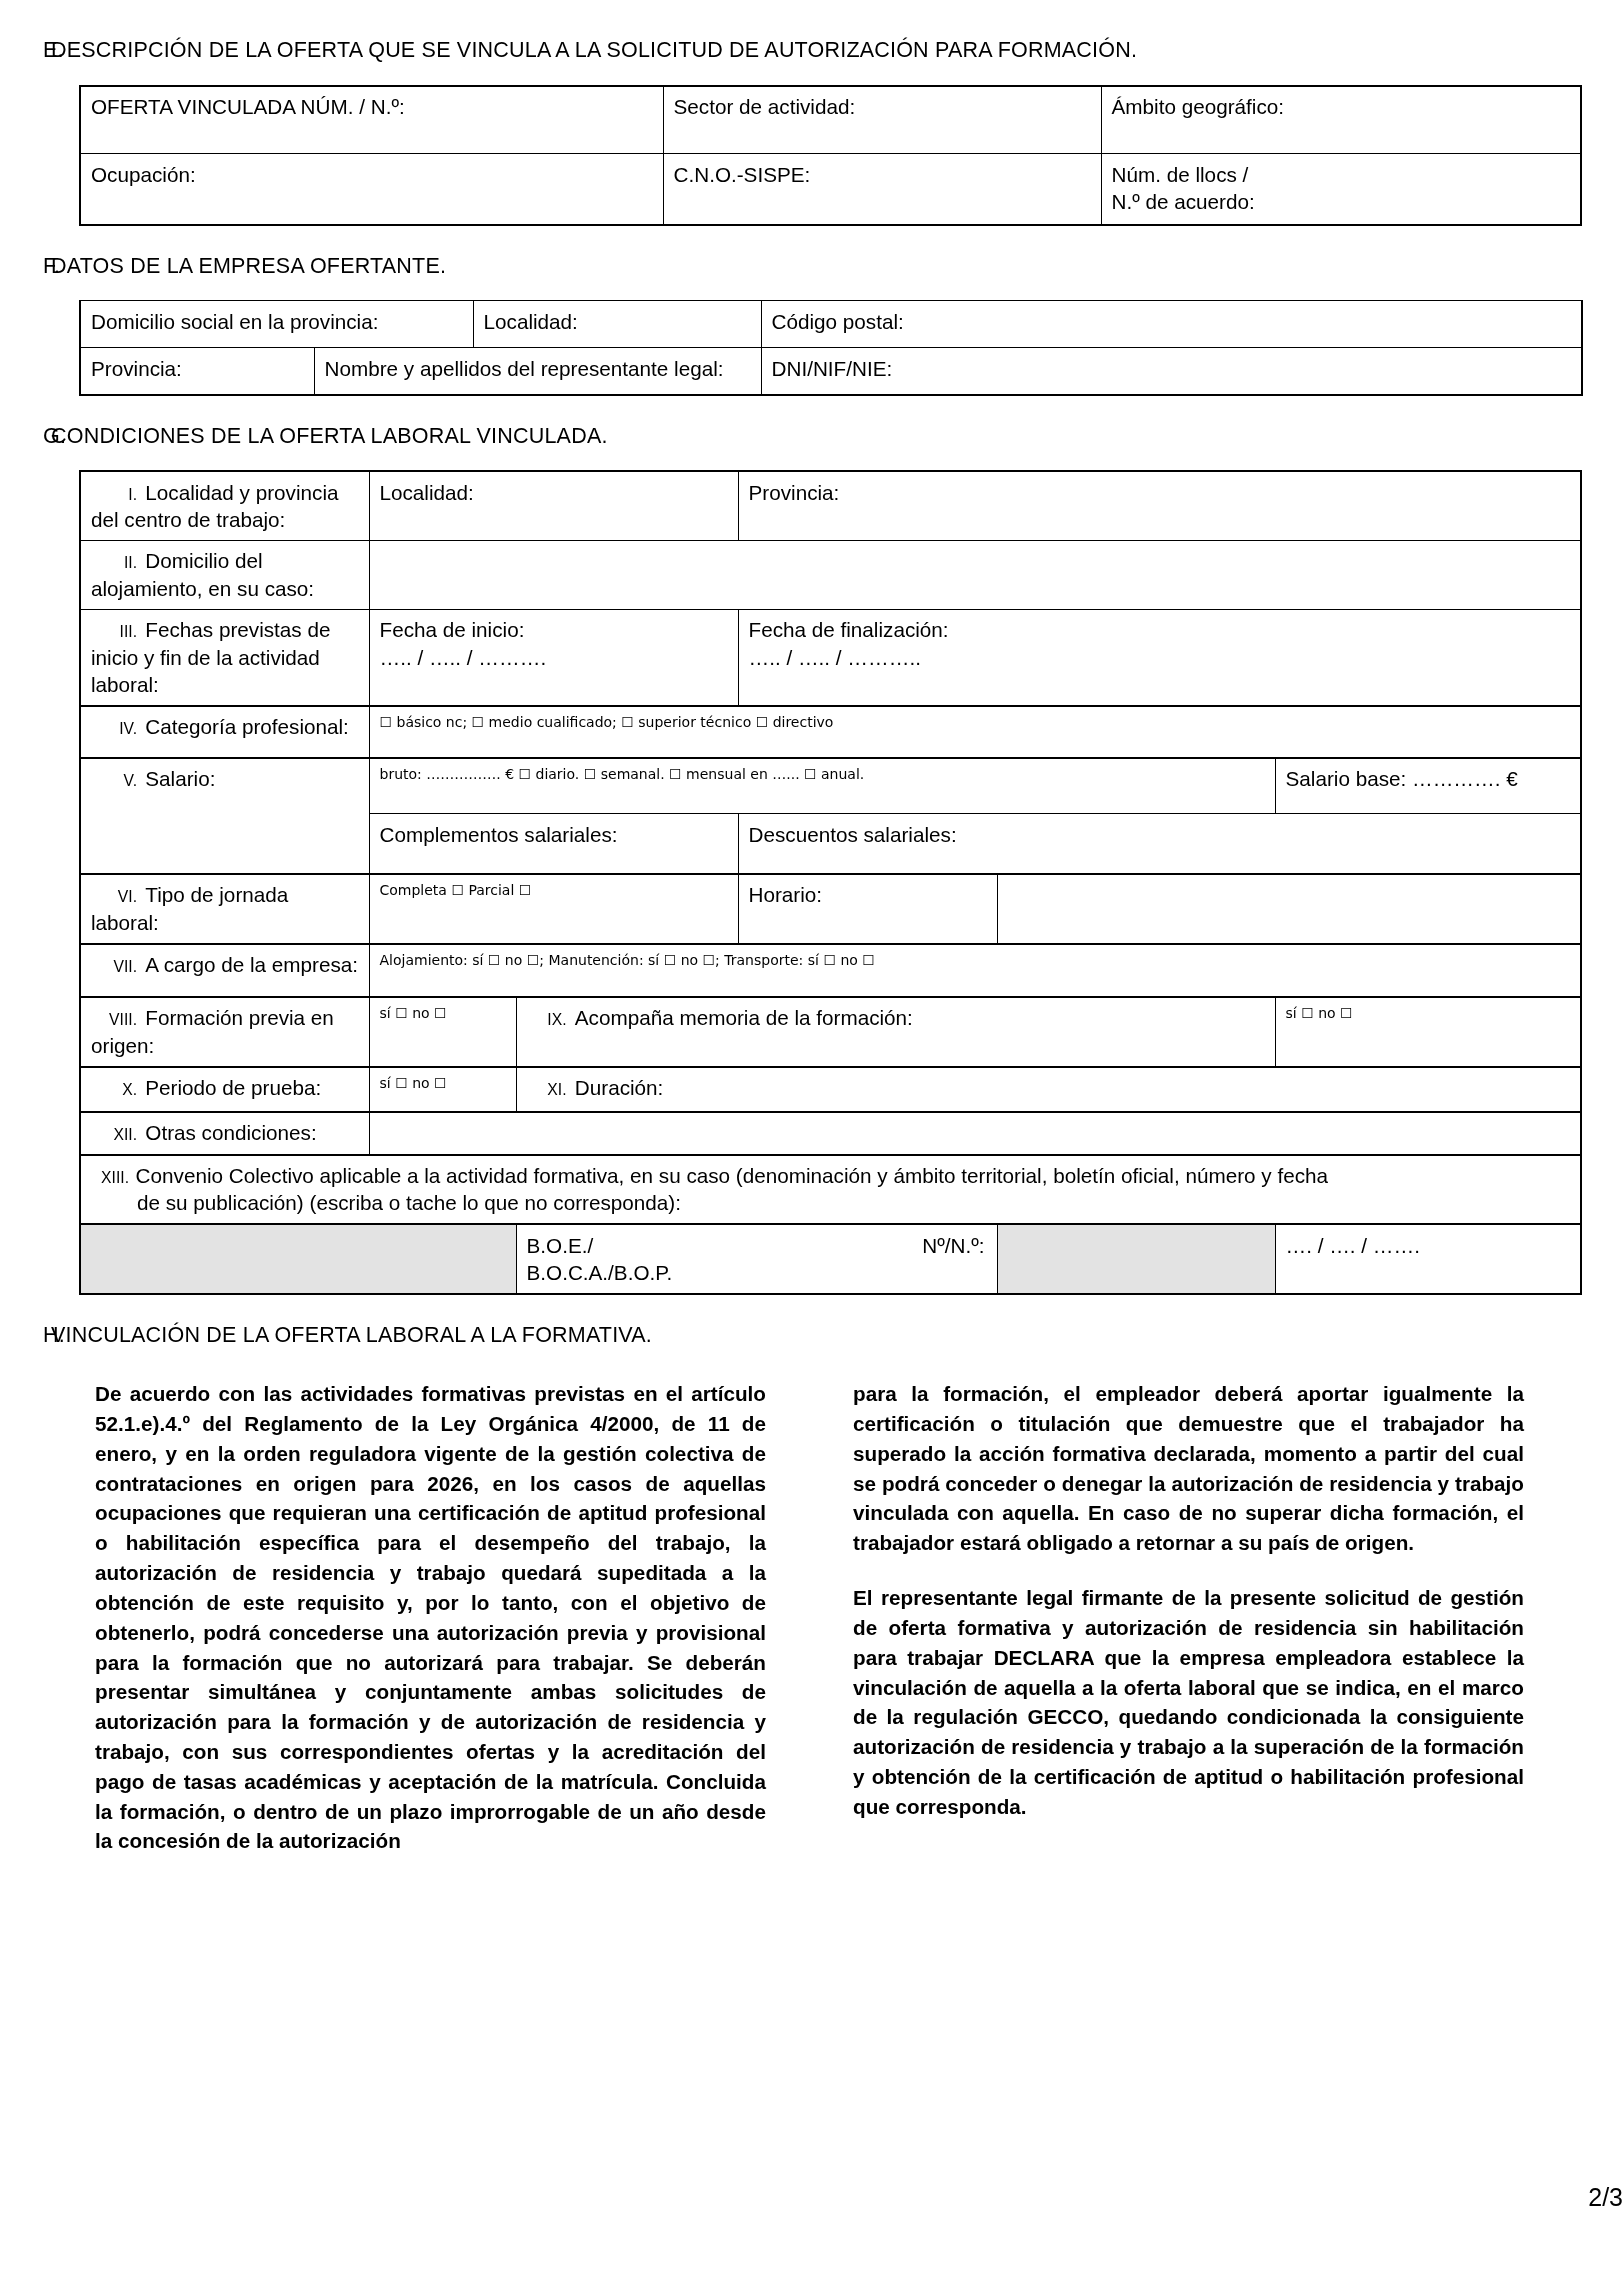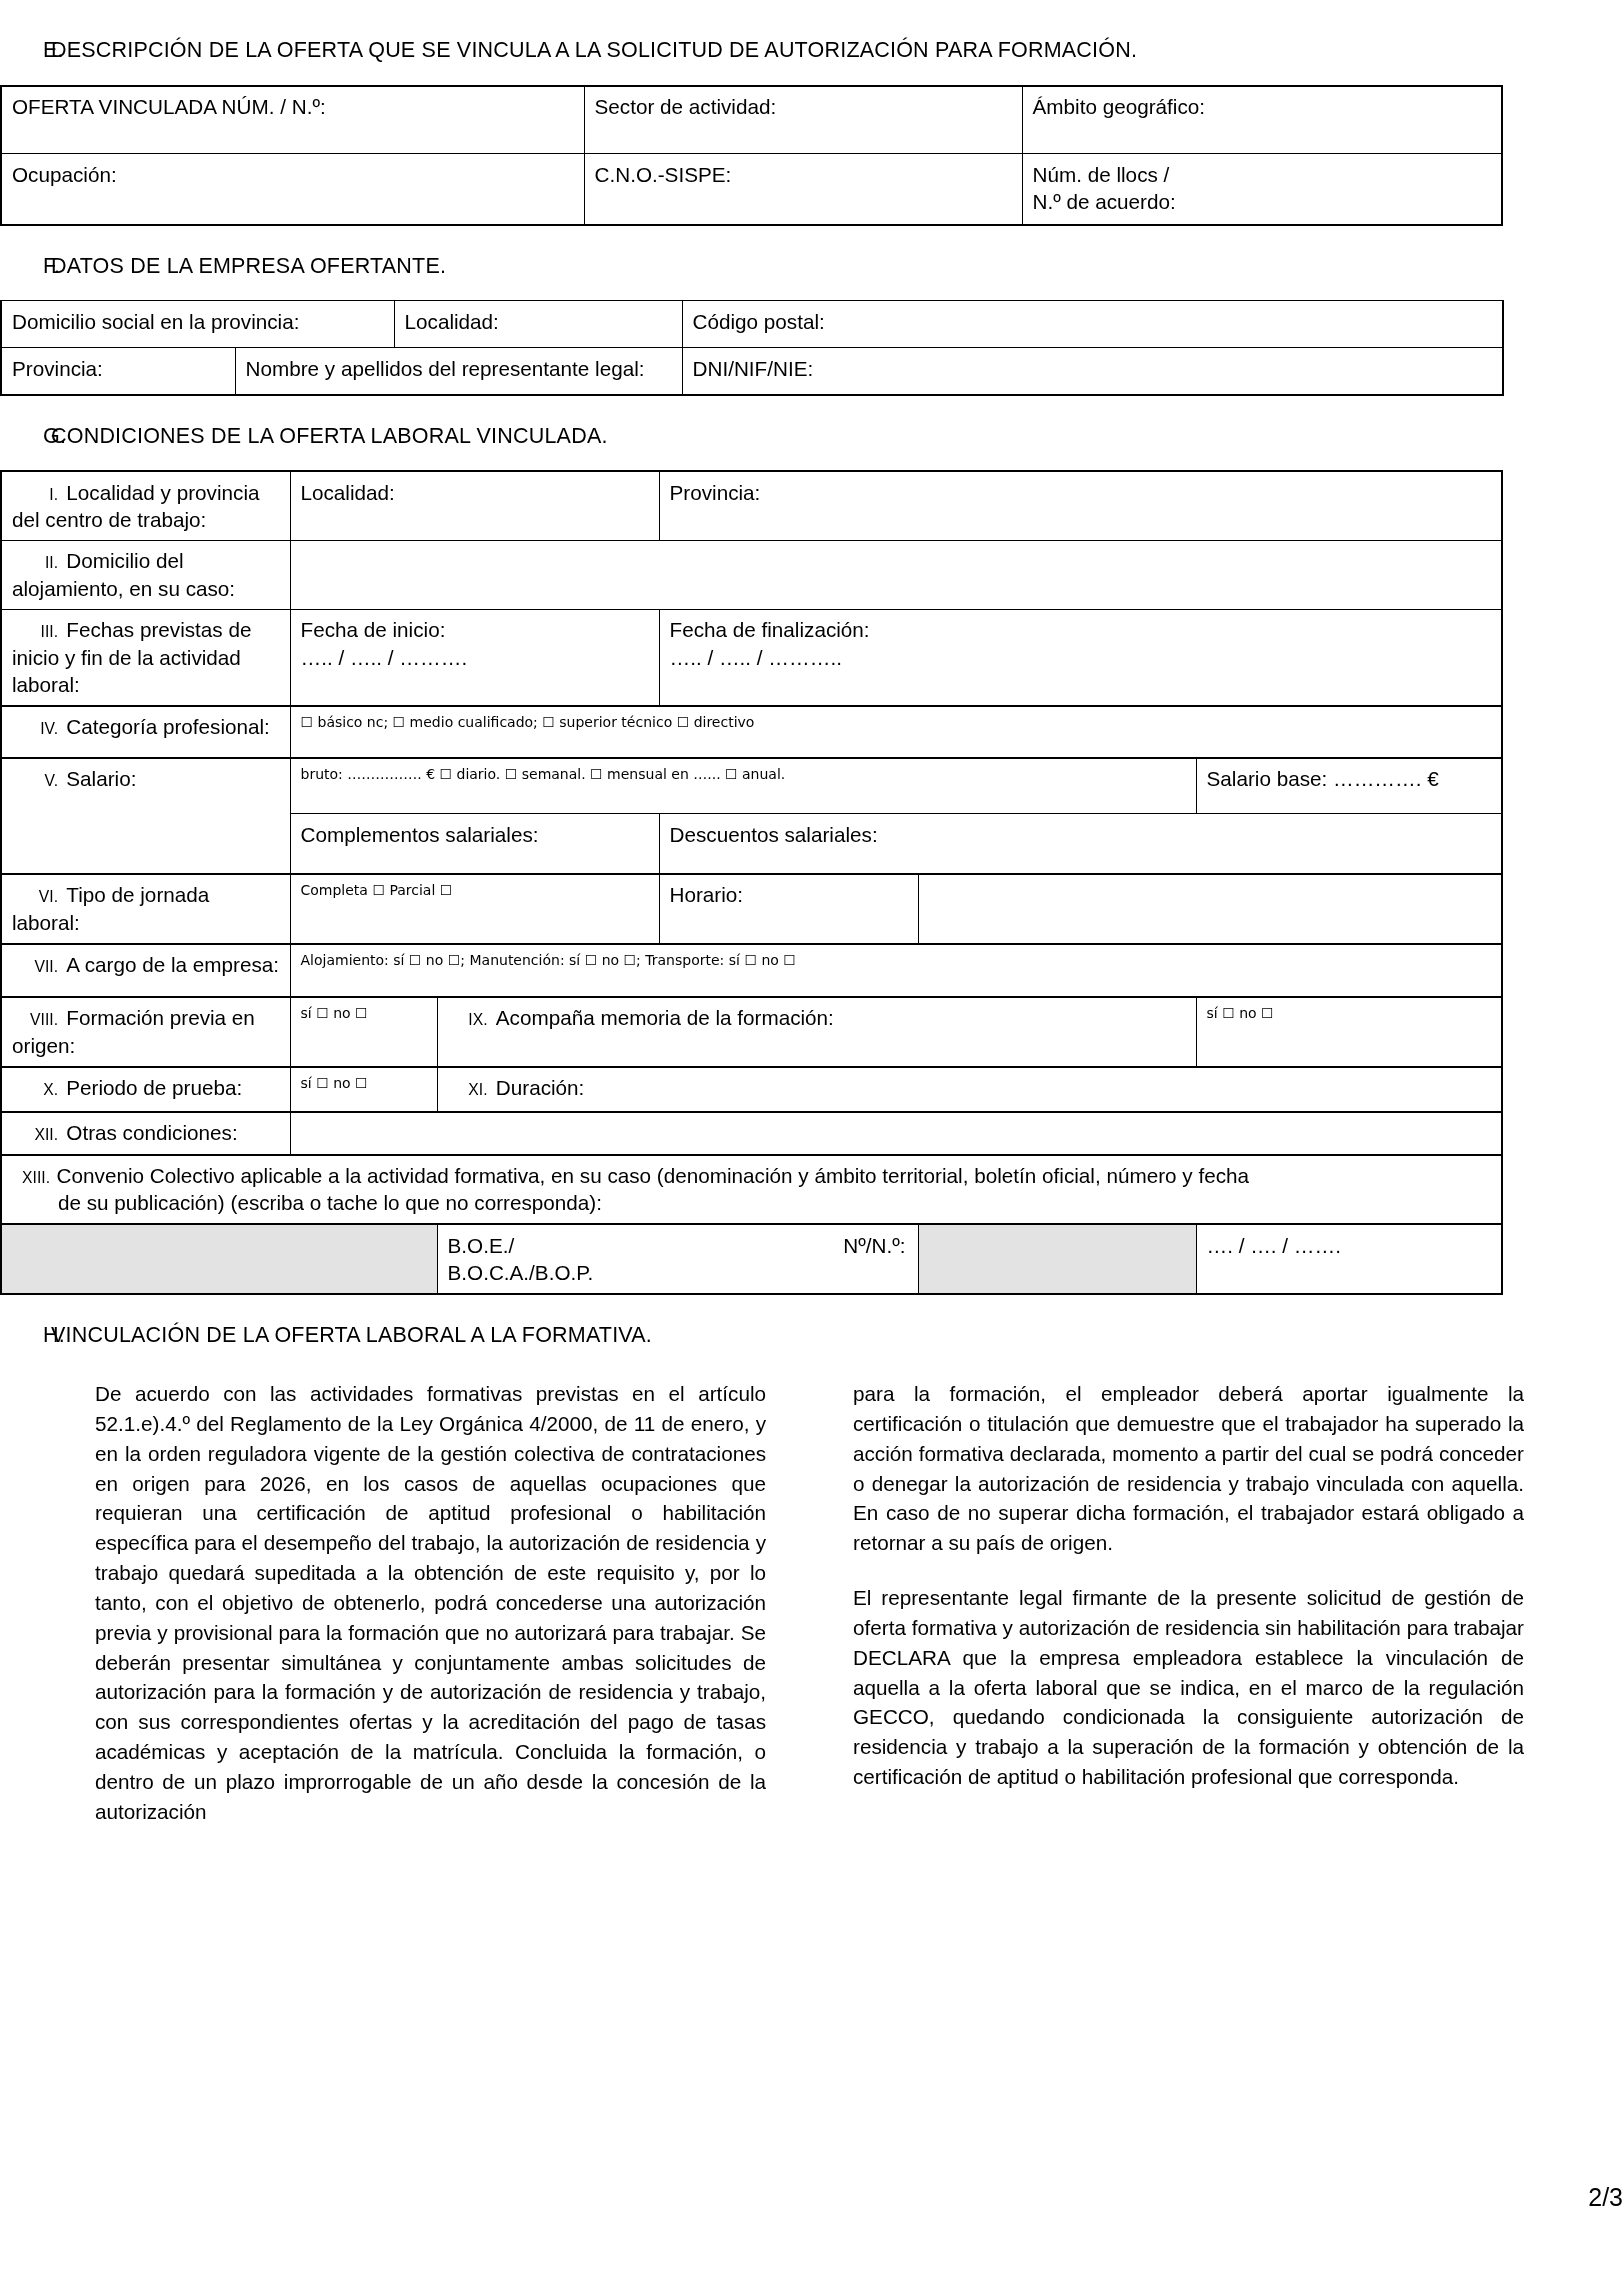--- a/index.html
+++ b/index.html
@@ -33,20 +33,21 @@
     padding-left:43px;
     box-sizing:border-box;
   }
   .section-title { flex:1 1 auto; }
 
   
   table.frm {
     border-collapse:collapse;
     table-layout:fixed;
     width:1501px;
+    margin-left:79px;
     font-size:20.7px;
   }
   table.frm td {
     border:0.8px solid #000;
     vertical-align:top;
     padding:6.6px 8.3px 6.6px 10px;
     line-height:1.32;
     box-sizing:border-box;
   }
   .nb-top    { border-top:2.5px solid #000 !important; }
@@ -74,21 +75,21 @@
   .cb { font-family:"DejaVu Sans", sans-serif; font-size:14px; }
 
   
   .cols {
     display:flex;
     margin-left:95px;
     width:1431px;
     gap:87px;
     margin-top:31px;
   }
-  .col { width:671px; }
+  .col { width:671px;font-weight:bold; }
   .col p {
     margin:0 0 25px 0;
     font-size:20.7px;
     line-height:1.44;
     text-align:justify;
     text-justify:inter-word;
   }
   .col p:last-child { margin-bottom:0; }
 
   .footer-page {

